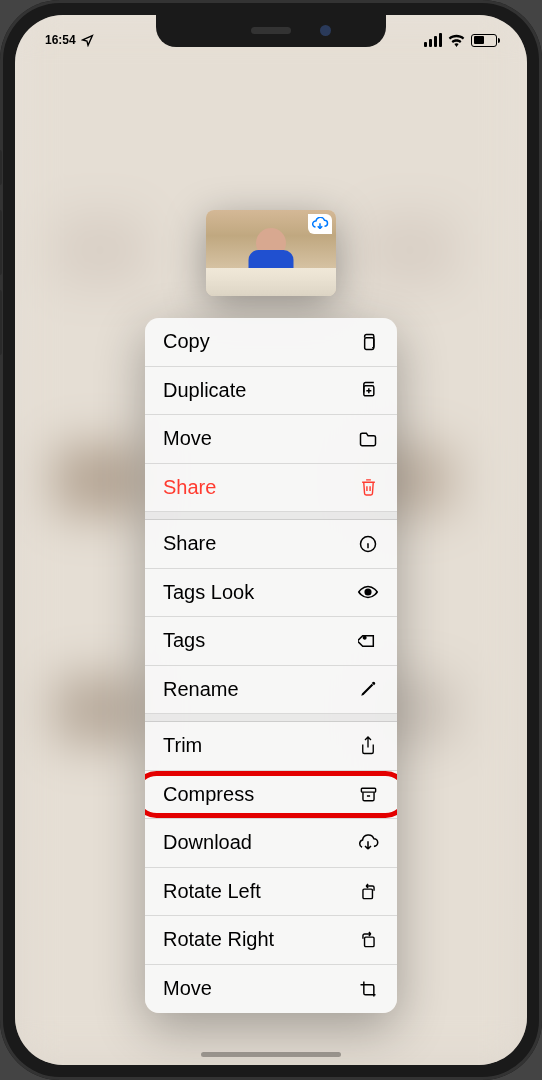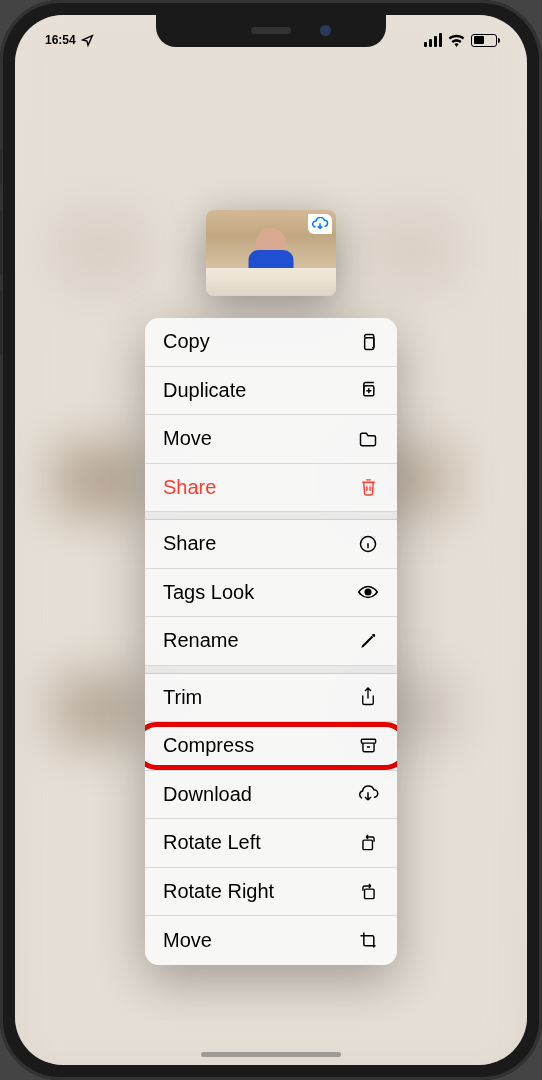--- a/index.html
+++ b/index.html
@@ -444,20 +444,29 @@
         <div class="menu-item">
           <span>Tags Look</span>
           <span class="icon">
             <svg width="22" height="16" viewBox="0 0 24 16" fill="none" stroke="currentColor" stroke-width="1.8">
               <path d="M2 8s3.5-6 10-6 10 6 10 6-3.5 6-10 6S2 8 2 8z"></path>
               <circle cx="12" cy="8" r="3" fill="currentColor"></circle>
             </svg>
           </span>
         </div>
         <div class="menu-item">
+          <span>Tags</span>
+          <span class="icon">
+            <svg width="20" height="20" viewBox="0 0 24 24" fill="none" stroke="currentColor" stroke-width="1.8">
+              <path d="M12 3l9 9-9 9-9-9V3h9z" transform="rotate(-45 12 12)"></path>
+              <circle cx="8" cy="8" r="1.5" fill="currentColor"></circle>
+            </svg>
+          </span>
+        </div>
+        <div class="menu-item">
           <span>Rename</span>
           <span class="icon">
             <svg width="18" height="18" viewBox="0 0 24 24" fill="currentColor">
               <path d="M3 21l3-1 13-13-2-2L4 18l-1 3zM17 4l3 3 1-1a2 2 0 00-3-3l-1 1z"></path>
             </svg>
           </span>
         </div>
         <div class="menu-sep"></div>
         <div class="menu-item">
           <span>Trim</span>

